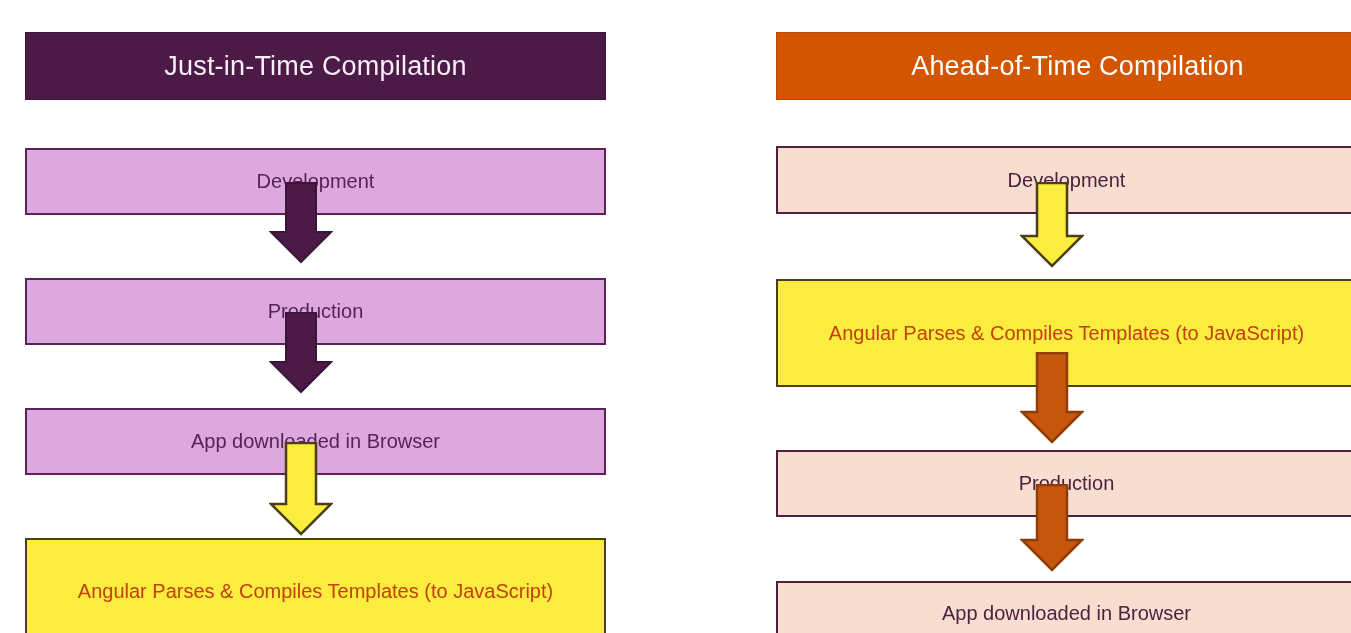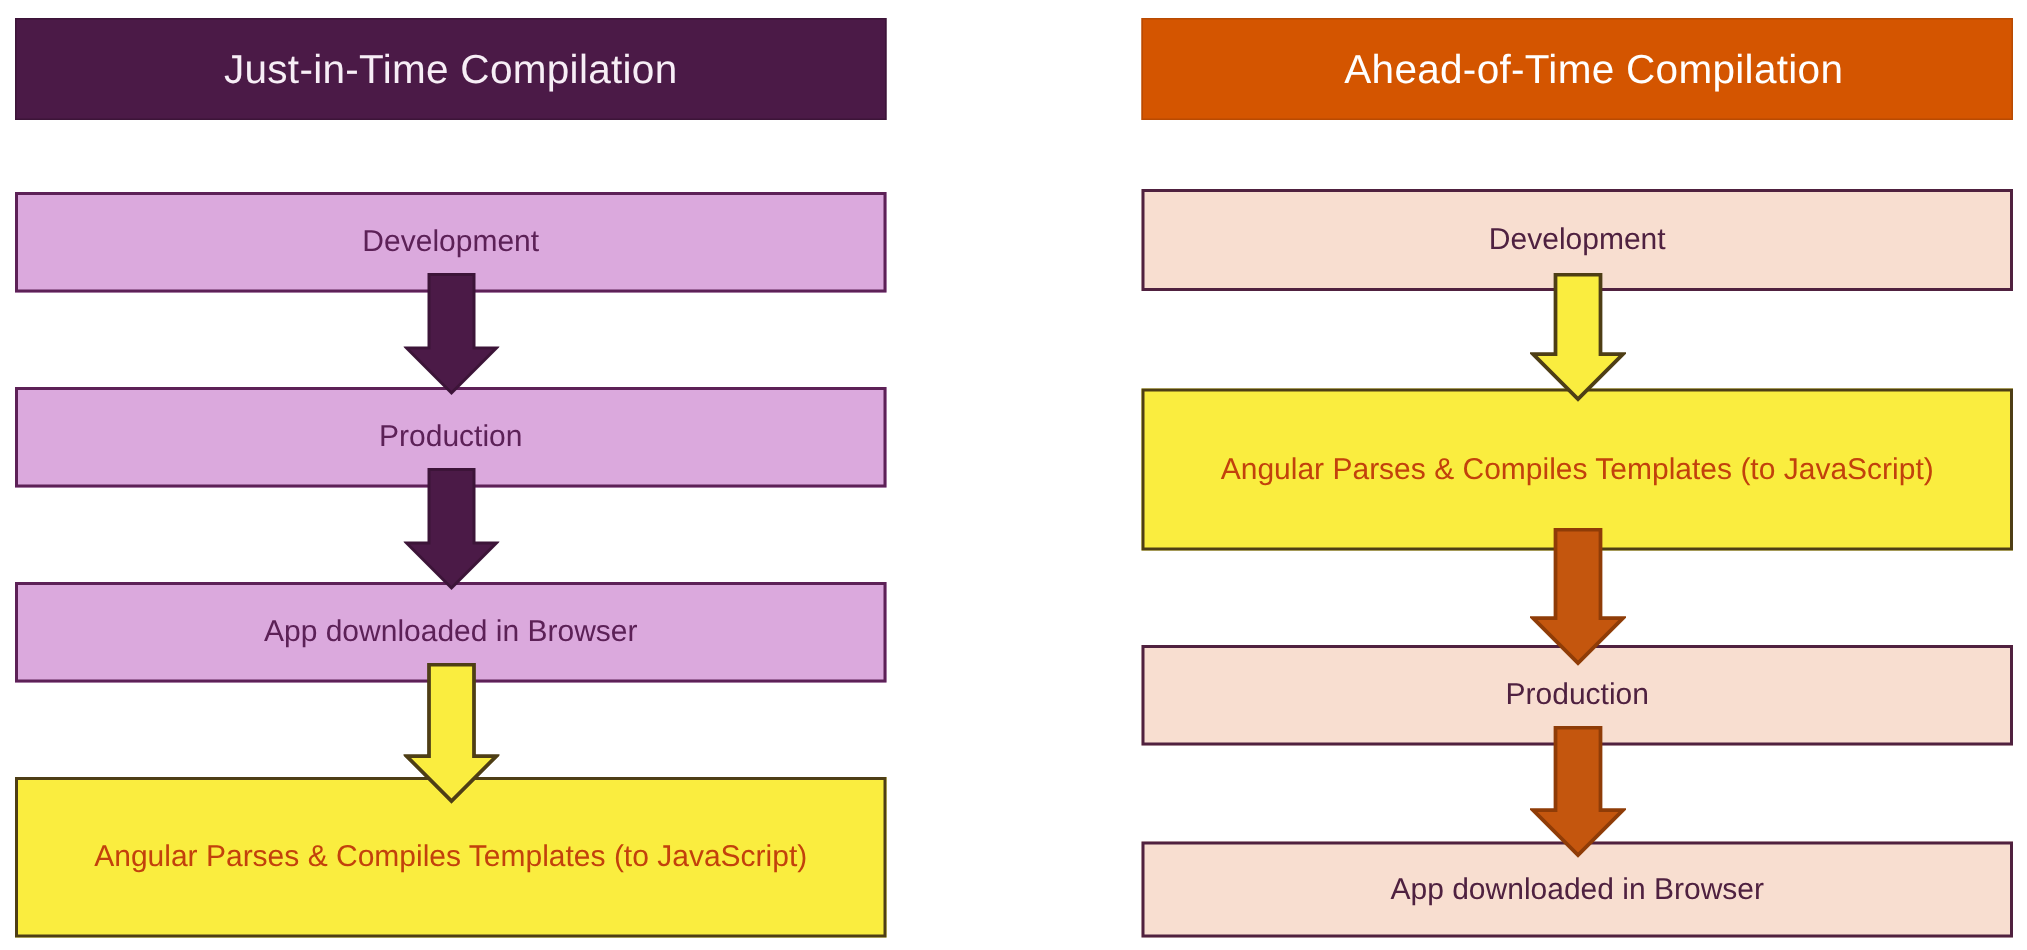--- a/index.html
+++ b/index.html
@@ -24,29 +24,30 @@
     position: absolute;
     top: 0;
     height: 633px;
   }
   .column.left  { left: 10px;  width: 581px; }
   .column.right { left: 761px; width: 581px; }
 
   
   .box {
     position: absolute;
-    left: 0;
+    left: 15px;
     width: 581px;
     box-sizing: border-box;
     display: flex;
     align-items: center;
     justify-content: center;
     text-align: center;
     line-height: 1.22;
     z-index: 1;
+    margin-top: 20px;
   }
   .box .label {
     display: block;
     padding: 0 14px;
     width: 100%;
     box-sizing: border-box;
   }
 
   
   .box.header {

